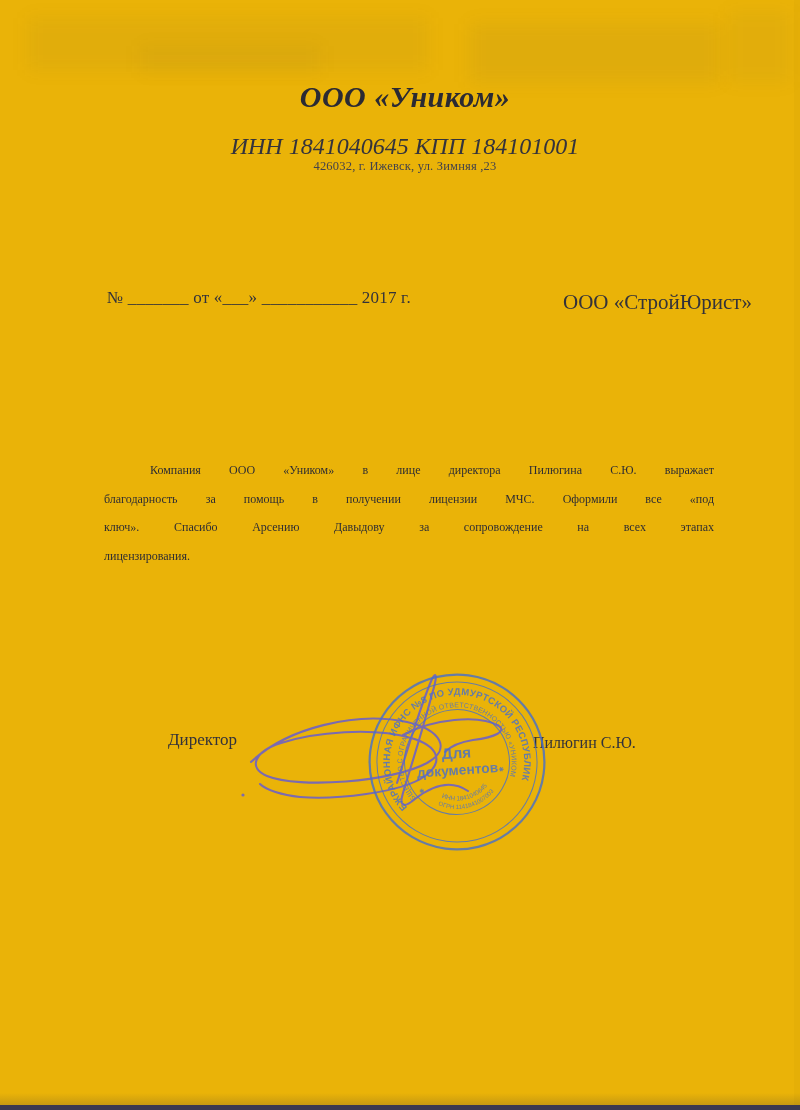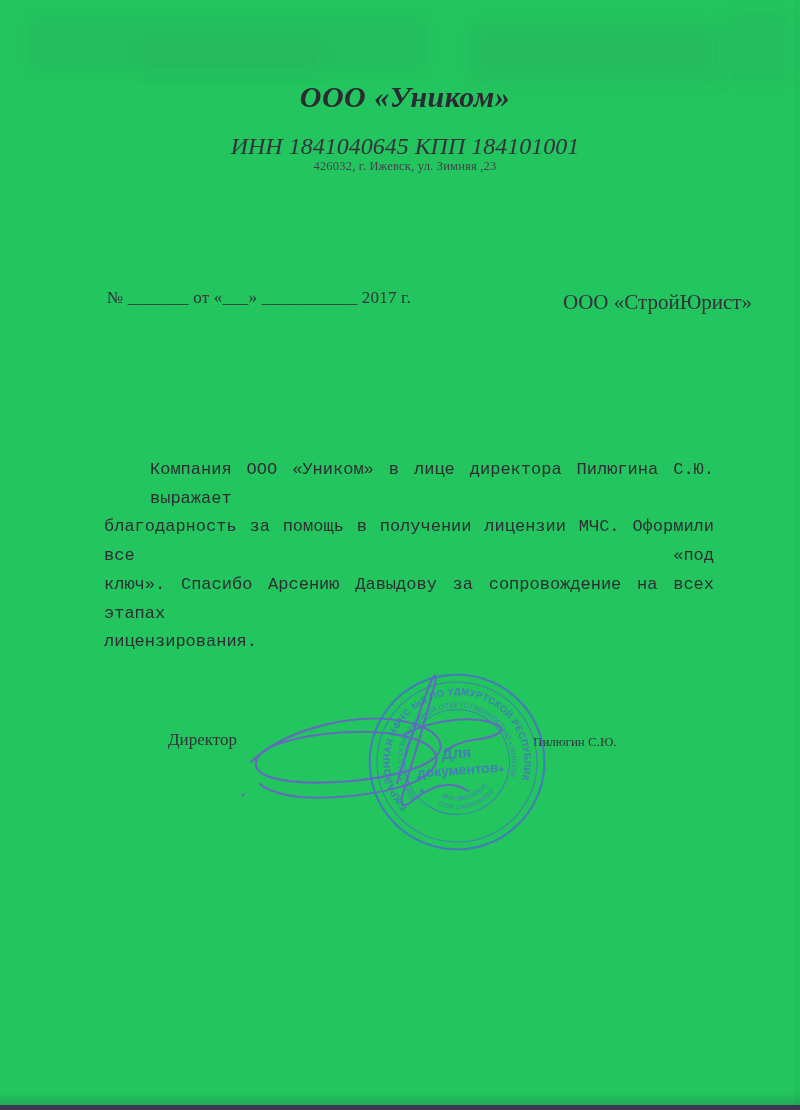--- a/index.html
+++ b/index.html
@@ -1,18 +1,18 @@
 <!DOCTYPE html>
 <html><head>
 <meta charset="utf-8">
 <style>
   html,body{margin:0;padding:0;background:#e8e8e8;}
   .page{
     position:relative;width:800px;height:1110px;margin:0 auto;
-    background:#22c55e;overflow:hidden;
+    background:#eab308;overflow:hidden;
     font-family:"Liberation Serif","DejaVu Serif",serif;
     color:#2f2e33;
   }
   
   .smudge{position:absolute;filter:blur(9px);pointer-events:none;}
   .sm1{left:28px;top:18px;width:400px;height:52px;background:rgba(70,70,80,.055);}
   .sm2{left:470px;top:24px;width:250px;height:58px;background:rgba(70,70,80,.065);}
   .sm3{left:728px;top:12px;width:62px;height:70px;background:rgba(70,70,80,.05);}
   .sm4{left:140px;top:46px;width:180px;height:26px;background:rgba(70,70,80,.04);}
   .edge-right{position:absolute;right:0;top:0;width:6px;height:100%;background:rgba(0,0,0,.02);}
@@ -24,27 +24,27 @@
   .company{font-style:italic;font-weight:700;font-size:30px;line-height:34px;
     color:#2b2a33;letter-spacing:.5px;}
   .innkpp{font-style:italic;font-size:24px;line-height:23px;margin-top:21px;color:#34333c;}
   .addr,.phone{font-size:12.5px;line-height:15px;color:#44434b;letter-spacing:.2px;}
   .addr{margin-top:1px;}
   
   .refline{position:absolute;left:107px;top:288px;font-size:17px;color:#33323a;letter-spacing:.2px;}
   .recipient{position:absolute;left:563px;top:290px;font-size:21px;color:#33323a;}
   
   .body-text{position:absolute;left:104px;top:456px;width:610px;
-    font-size:17px;line-height:28.7px;color:#2e2d33;font-family:Liberation Mono, monospace;}
+    font-size:12px;line-height:28.7px;color:#2e2d33;}
   .jline{text-align:justify;text-align-last:justify;}
   .indent{padding-left:46px;}
   .lastline{text-align:left;}
   
   .sig-title{position:absolute;left:160px;top:730px;font-size:17px;color:#33323a;margin-left:8px;}
-  .sig-name{position:absolute;left:533px;top:734px;font-size:13px;color:#33323a;}
+  .sig-name{position:absolute;left:533px;top:734px;font-size:16px;color:#33323a;}
   .signature-svg{position:absolute;left:225px;top:650px;width:310px;height:165px;}
   .stamp-svg{position:absolute;left:365px;top:670px;width:184px;height:184px;opacity:.82;}
   .stamp-svg text{font-family:"Liberation Sans","DejaVu Sans",sans-serif;}
 </style>
 </head>
 <body>
 
 <div class="page">
 
   <div class="smudge sm1"></div>

